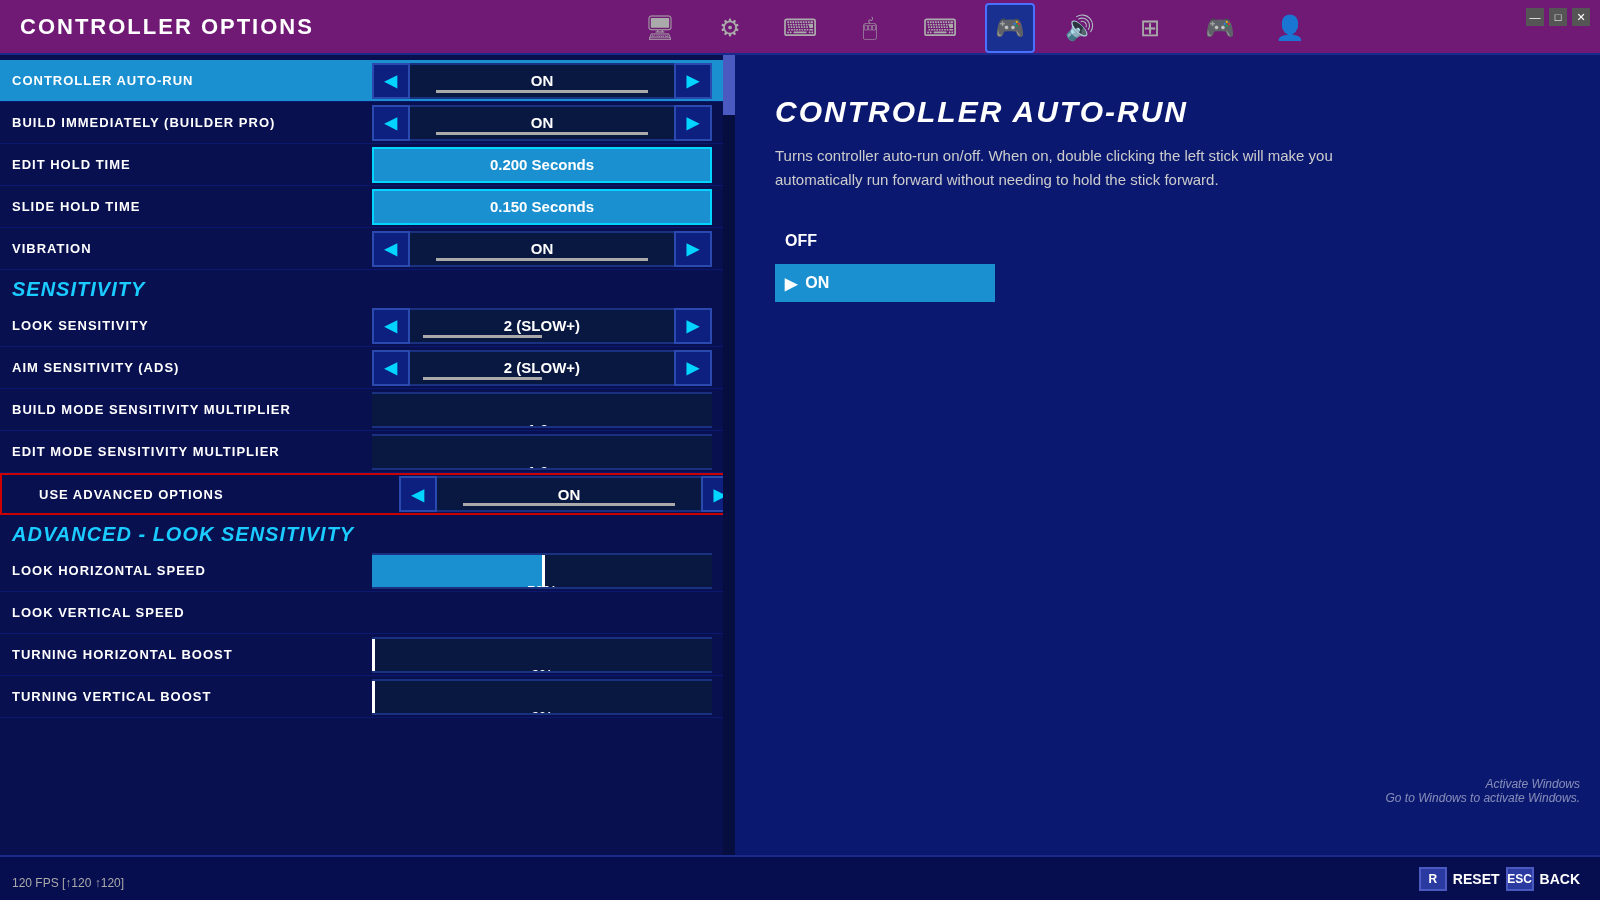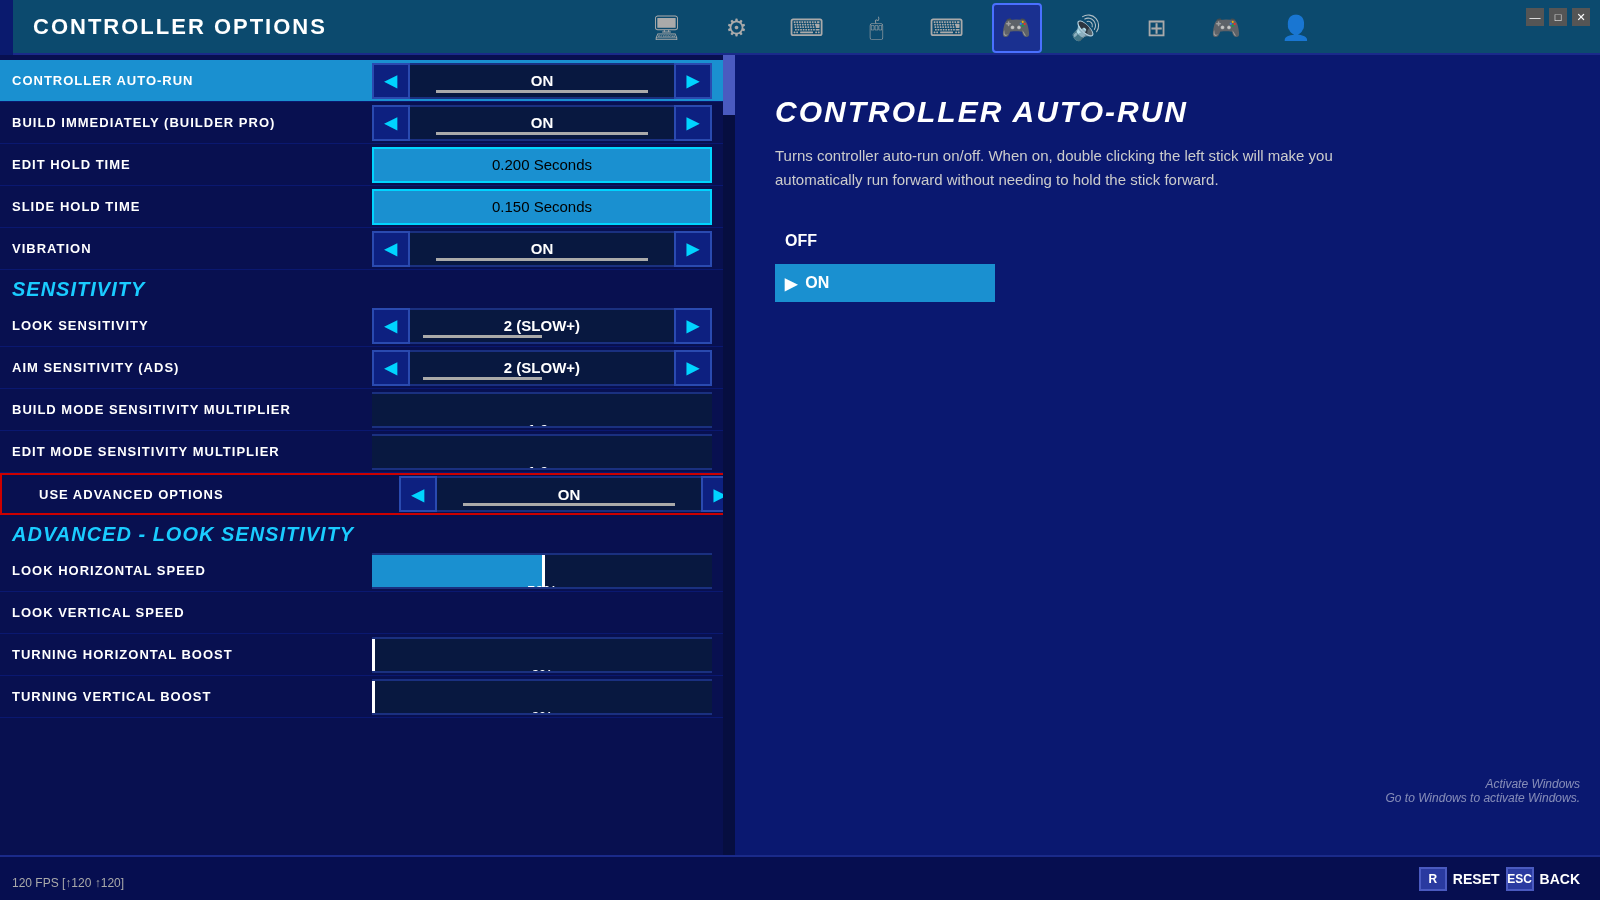--- a/index.html
+++ b/index.html
@@ -11,25 +11,24 @@
       color: white;
       overflow: hidden;
       position: relative;
     }
 
     
     .title-bar {
       position: absolute;
       top: 0; left: 0; right: 0;
       height: 55px;
-      background: #0c4a6e;
+      background: #701a75;
       display: flex;
       align-items: center;
       border-bottom: 2px solid #1a2a8a;
-      margin-left: 13px;
     }
     .title-bar-title {
       font-size: 22px;
       font-weight: 900;
       letter-spacing: 2px;
       color: white;
       margin-left: 20px;
       text-transform: uppercase;
     }
     .window-controls {
@@ -160,22 +159,22 @@
 
     
     .slider-control {
       width: 340px;
       height: 36px;
       background: #1a90d0;
       display: flex;
       align-items: center;
       justify-content: center;
       font-size: 15px;
-      font-weight: 400;
-      color: #000000;
+      font-weight: 700;
+      color: #ffffff;
       border: 2px solid #00d4ff;
       position: relative;
     }
 
     
     .section-header {
       padding: 8px 12px 4px;
       font-size: 20px;
       font-weight: 900;
       font-style: italic;

